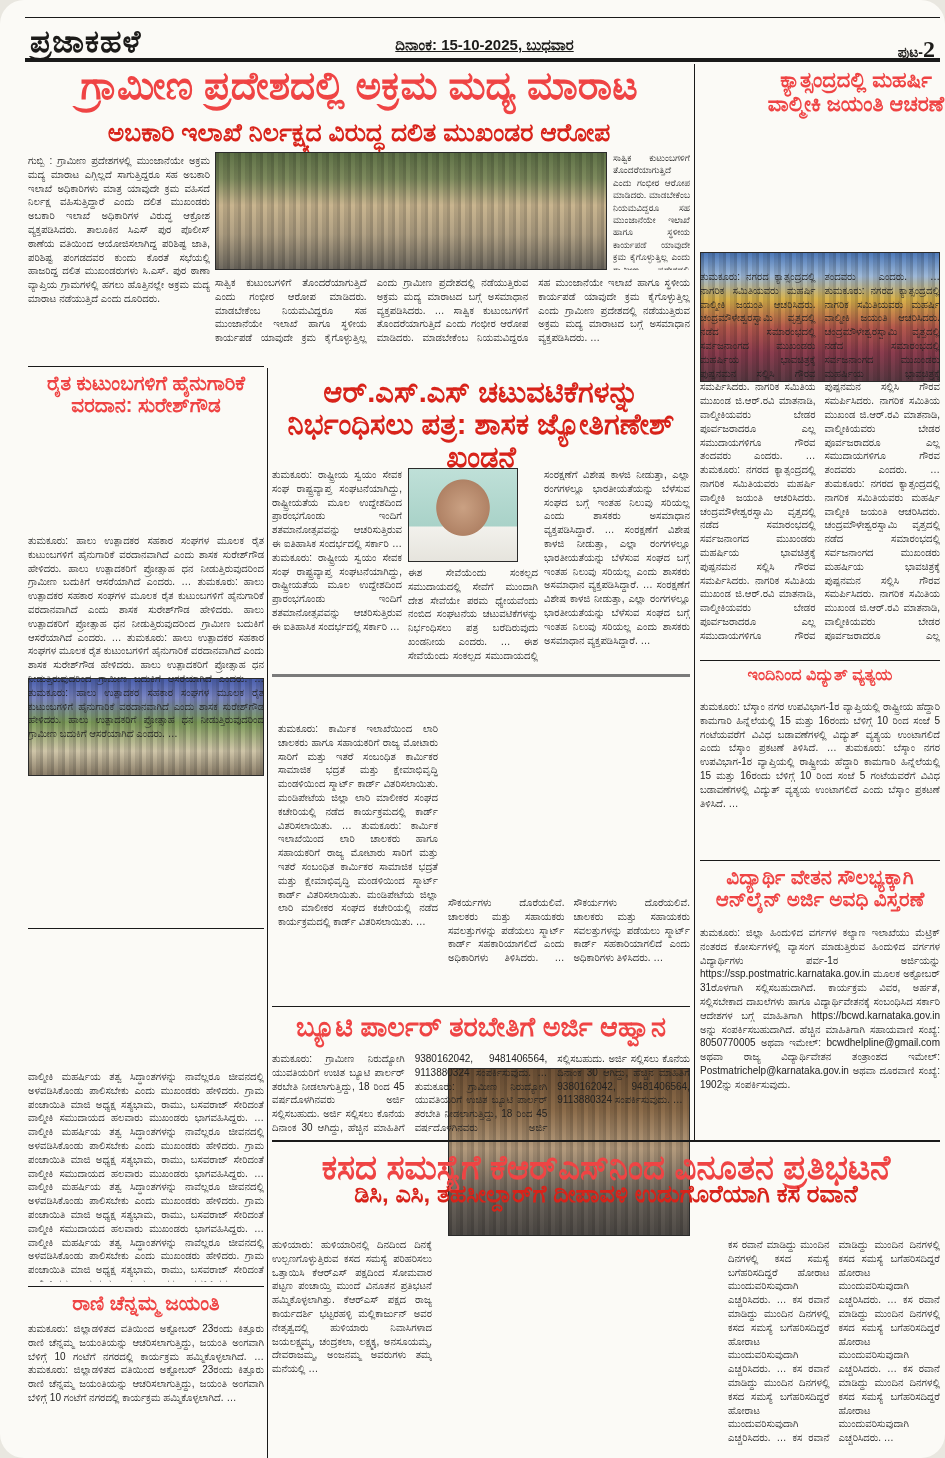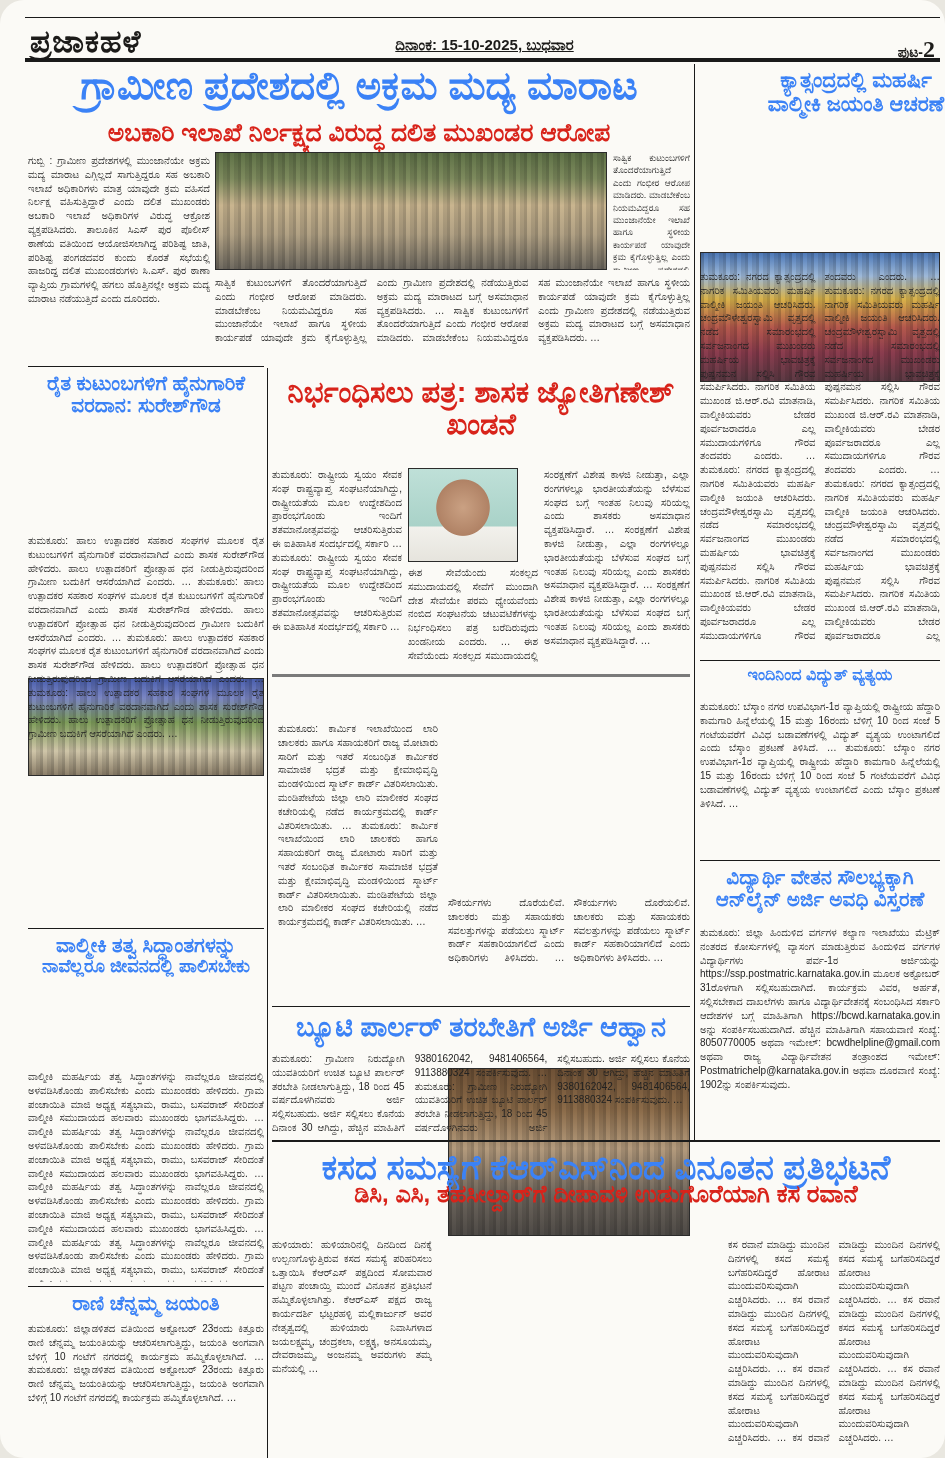--- a/index.html
+++ b/index.html
@@ -8,21 +8,21 @@
   .abs{position:absolute;}
   .rule-h{position:absolute;background:#1a1a1a;height:2px;}
   .rule-h.thin{height:1px;}
   .rule-h.thick{height:4px;}
   .rule-h.gray{height:3px;background:#7a7a7a;}
   .rule-v{position:absolute;background:#1a1a1a;width:1px;}
   .paper-name{font-family:"Liberation Serif","DejaVu Serif",serif;font-weight:800;font-size:31px;letter-spacing:1px;}
   .dateline{font-weight:700;font-size:15px;}
   .pagenum{font-weight:700;font-size:14px;}
   .pagenum .big{font-family:"Liberation Serif","DejaVu Serif",serif;font-size:24px;font-weight:800;}
-  .headline{font-weight:800;color:#3b82f6;text-align:center;line-height:1.12;}
+  .headline{font-weight:800;color:#ef4444;text-align:center;line-height:1.12;}
   .headline.red, .subhead{color:#d8231a;}
   .subhead{font-weight:800;text-align:center;line-height:1.15;}
   .body-text{font-size:10px;line-height:1.38;text-align:justify;overflow:hidden;color:#222;}
   .body-text.small{font-size:9px;}
   .cols2{column-count:2;column-gap:9px;}
   .cols3{column-count:3;column-gap:10px;}
   .photo{border:1px solid #2b2b2b;box-sizing:border-box;}
   .speck{position:relative;}
   .speck::after{content:"";position:absolute;inset:0;
       background:repeating-linear-gradient(90deg,rgba(0,0,0,.18) 0 3px,rgba(255,255,255,.08) 3px 7px,rgba(0,0,0,.10) 7px 11px);
@@ -58,20 +58,21 @@
 
   <div class="rule-h thin" style="left:28px;top:366px;width:236px;"></div>
   <div class="abs headline" style="left:28px;top:372px;width:236px;font-size:20px;">
     <div>ರೈತ ಕುಟುಂಬಗಳಿಗೆ ಹೈನುಗಾರಿಕೆ</div>
     <div>ವರದಾನ: ಸುರೇಶ್‌ಗೌಡ</div>
   </div>
   <div class="abs photo speck" style="left:28px;top:430px;width:236px;height:98px;background:linear-gradient(180deg,#4a5fae 0%,#7b86c2 20%,#7d9c5a 45%,#cfc5a8 75%,#8c7f6a 100%);"></div>
   <div class="abs body-text" style="left:28px;top:534px;width:236px;height:390px;">ತುಮಕೂರು: ಹಾಲು ಉತ್ಪಾದಕರ ಸಹಕಾರ ಸಂಘಗಳ ಮೂಲಕ ರೈತ ಕುಟುಂಬಗಳಿಗೆ ಹೈನುಗಾರಿಕೆ ವರದಾನವಾಗಿದೆ ಎಂದು ಶಾಸಕ ಸುರೇಶ್‌ಗೌಡ ಹೇಳಿದರು. ಹಾಲು ಉತ್ಪಾದಕರಿಗೆ ಪ್ರೋತ್ಸಾಹ ಧನ ನೀಡುತ್ತಿರುವುದರಿಂದ ಗ್ರಾಮೀಣ ಬದುಕಿಗೆ ಆಸರೆಯಾಗಿದೆ ಎಂದರು. … ತುಮಕೂರು: ಹಾಲು ಉತ್ಪಾದಕರ ಸಹಕಾರ ಸಂಘಗಳ ಮೂಲಕ ರೈತ ಕುಟುಂಬಗಳಿಗೆ ಹೈನುಗಾರಿಕೆ ವರದಾನವಾಗಿದೆ ಎಂದು ಶಾಸಕ ಸುರೇಶ್‌ಗೌಡ ಹೇಳಿದರು. ಹಾಲು ಉತ್ಪಾದಕರಿಗೆ ಪ್ರೋತ್ಸಾಹ ಧನ ನೀಡುತ್ತಿರುವುದರಿಂದ ಗ್ರಾಮೀಣ ಬದುಕಿಗೆ ಆಸರೆಯಾಗಿದೆ ಎಂದರು. … ತುಮಕೂರು: ಹಾಲು ಉತ್ಪಾದಕರ ಸಹಕಾರ ಸಂಘಗಳ ಮೂಲಕ ರೈತ ಕುಟುಂಬಗಳಿಗೆ ಹೈನುಗಾರಿಕೆ ವರದಾನವಾಗಿದೆ ಎಂದು ಶಾಸಕ ಸುರೇಶ್‌ಗೌಡ ಹೇಳಿದರು. ಹಾಲು ಉತ್ಪಾದಕರಿಗೆ ಪ್ರೋತ್ಸಾಹ ಧನ ನೀಡುತ್ತಿರುವುದರಿಂದ ಗ್ರಾಮೀಣ ಬದುಕಿಗೆ ಆಸರೆಯಾಗಿದೆ ಎಂದರು. … ತುಮಕೂರು: ಹಾಲು ಉತ್ಪಾದಕರ ಸಹಕಾರ ಸಂಘಗಳ ಮೂಲಕ ರೈತ ಕುಟುಂಬಗಳಿಗೆ ಹೈನುಗಾರಿಕೆ ವರದಾನವಾಗಿದೆ ಎಂದು ಶಾಸಕ ಸುರೇಶ್‌ಗೌಡ ಹೇಳಿದರು. ಹಾಲು ಉತ್ಪಾದಕರಿಗೆ ಪ್ರೋತ್ಸಾಹ ಧನ ನೀಡುತ್ತಿರುವುದರಿಂದ ಗ್ರಾಮೀಣ ಬದುಕಿಗೆ ಆಸರೆಯಾಗಿದೆ ಎಂದರು. …</div>
 
   <div class="abs headline red" style="left:272px;top:376px;width:418px;font-size:29px;">
+    <div>ಆರ್.ಎಸ್.ಎಸ್ ಚಟುವಟಿಕೆಗಳನ್ನು</div>
     <div>ನಿರ್ಭಂಧಿಸಲು ಪತ್ರ: ಶಾಸಕ ಜ್ಯೋತಿಗಣೇಶ್ ಖಂಡನೆ</div>
   </div>
   <div class="abs body-text" style="left:272px;top:468px;width:130px;height:198px;">ತುಮಕೂರು: ರಾಷ್ಟ್ರೀಯ ಸ್ವಯಂ ಸೇವಕ ಸಂಘ ರಾಷ್ಟ್ರವ್ಯಾಪ್ತ ಸಂಘಟನೆಯಾಗಿದ್ದು, ರಾಷ್ಟ್ರೀಯತೆಯ ಮೂಲ ಉದ್ದೇಶದಿಂದ ಪ್ರಾರಂಭಗೊಂಡು ಇಂದಿಗೆ ಶತಮಾನೋತ್ಸವವನ್ನು ಆಚರಿಸುತ್ತಿರುವ ಈ ಐತಿಹಾಸಿಕ ಸಂದರ್ಭದಲ್ಲಿ ಸರ್ಕಾರಿ … ತುಮಕೂರು: ರಾಷ್ಟ್ರೀಯ ಸ್ವಯಂ ಸೇವಕ ಸಂಘ ರಾಷ್ಟ್ರವ್ಯಾಪ್ತ ಸಂಘಟನೆಯಾಗಿದ್ದು, ರಾಷ್ಟ್ರೀಯತೆಯ ಮೂಲ ಉದ್ದೇಶದಿಂದ ಪ್ರಾರಂಭಗೊಂಡು ಇಂದಿಗೆ ಶತಮಾನೋತ್ಸವವನ್ನು ಆಚರಿಸುತ್ತಿರುವ ಈ ಐತಿಹಾಸಿಕ ಸಂದರ್ಭದಲ್ಲಿ ಸರ್ಕಾರಿ …</div>
   <div class="abs photo" style="left:408px;top:468px;width:110px;height:94px;background:radial-gradient(ellipse 42% 52% at 50% 42%,#caa183 0%,#b08265 58%,rgba(0,0,0,0) 60%),linear-gradient(180deg,#bfe0d8 0%,#a9d2c8 62%,#f2f1ec 63%,#e6e4dd 100%);"></div>
   <div class="abs body-text" style="left:408px;top:566px;width:130px;height:100px;">ಈಶ ಸೇವೆಯೆಂದು ಸಂಕಲ್ಪದ ಸಮುದಾಯದಲ್ಲಿ ಸೇವೆಗೆ ಮುಂದಾಗಿ ದೇಶ ಸೇವೆಯೇ ಪರಮ ಧ್ಯೇಯವೆಂದು ನಂಬಿದ ಸಂಘಟನೆಯ ಚಟುವಟಿಕೆಗಳನ್ನು ನಿರ್ಭಂಧಿಸಲು ಪತ್ರ ಬರೆದಿರುವುದು ಖಂಡನೀಯ ಎಂದರು. … ಈಶ ಸೇವೆಯೆಂದು ಸಂಕಲ್ಪದ ಸಮುದಾಯದಲ್ಲಿ ಸೇವೆಗೆ ಮುಂದಾಗಿ ದೇಶ ಸೇವೆಯೇ ಪರಮ ಧ್ಯೇಯವೆಂದು ನಂಬಿದ ಸಂಘಟನೆಯ ಚಟುವಟಿಕೆಗಳನ್ನು ನಿರ್ಭಂಧಿಸಲು ಪತ್ರ ಬರೆದಿರುವುದು ಖಂಡನೀಯ ಎಂದರು. …</div>
   <div class="abs body-text" style="left:544px;top:468px;width:146px;height:198px;">ಸಂರಕ್ಷಣೆಗೆ ವಿಶೇಷ ಕಾಳಜಿ ನೀಡುತ್ತಾ, ಎಲ್ಲಾ ರಂಗಗಳಲ್ಲೂ ಭಾರತೀಯತೆಯನ್ನು ಬೆಳೆಸುವ ಸಂಘದ ಬಗ್ಗೆ ಇಂತಹ ನಿಲುವು ಸರಿಯಲ್ಲ ಎಂದು ಶಾಸಕರು ಅಸಮಾಧಾನ ವ್ಯಕ್ತಪಡಿಸಿದ್ದಾರೆ. … ಸಂರಕ್ಷಣೆಗೆ ವಿಶೇಷ ಕಾಳಜಿ ನೀಡುತ್ತಾ, ಎಲ್ಲಾ ರಂಗಗಳಲ್ಲೂ ಭಾರತೀಯತೆಯನ್ನು ಬೆಳೆಸುವ ಸಂಘದ ಬಗ್ಗೆ ಇಂತಹ ನಿಲುವು ಸರಿಯಲ್ಲ ಎಂದು ಶಾಸಕರು ಅಸಮಾಧಾನ ವ್ಯಕ್ತಪಡಿಸಿದ್ದಾರೆ. … ಸಂರಕ್ಷಣೆಗೆ ವಿಶೇಷ ಕಾಳಜಿ ನೀಡುತ್ತಾ, ಎಲ್ಲಾ ರಂಗಗಳಲ್ಲೂ ಭಾರತೀಯತೆಯನ್ನು ಬೆಳೆಸುವ ಸಂಘದ ಬಗ್ಗೆ ಇಂತಹ ನಿಲುವು ಸರಿಯಲ್ಲ ಎಂದು ಶಾಸಕರು ಅಸಮಾಧಾನ ವ್ಯಕ್ತಪಡಿಸಿದ್ದಾರೆ. …</div>
 
   <div class="rule-h gray" style="left:272px;top:674px;width:418px;"></div>
   <div class="abs body-text" style="left:278px;top:722px;width:160px;height:278px;">ತುಮಕೂರು: ಕಾರ್ಮಿಕ ಇಲಾಖೆಯಿಂದ ಲಾರಿ ಚಾಲಕರು ಹಾಗೂ ಸಹಾಯಕರಿಗೆ ರಾಜ್ಯ ಮೋಟಾರು ಸಾರಿಗೆ ಮತ್ತು ಇತರೆ ಸಂಬಂಧಿತ ಕಾರ್ಮಿಕರ ಸಾಮಾಜಿಕ ಭದ್ರತೆ ಮತ್ತು ಕ್ಷೇಮಾಭಿವೃದ್ಧಿ ಮಂಡಳಿಯಿಂದ ಸ್ಮಾರ್ಟ್ ಕಾರ್ಡ್ ವಿತರಿಸಲಾಯಿತು. ಮಂಡಿಪೇಟೆಯ ಜಿಲ್ಲಾ ಲಾರಿ ಮಾಲೀಕರ ಸಂಘದ ಕಚೇರಿಯಲ್ಲಿ ನಡೆದ ಕಾರ್ಯಕ್ರಮದಲ್ಲಿ ಕಾರ್ಡ್ ವಿತರಿಸಲಾಯಿತು. … ತುಮಕೂರು: ಕಾರ್ಮಿಕ ಇಲಾಖೆಯಿಂದ ಲಾರಿ ಚಾಲಕರು ಹಾಗೂ ಸಹಾಯಕರಿಗೆ ರಾಜ್ಯ ಮೋಟಾರು ಸಾರಿಗೆ ಮತ್ತು ಇತರೆ ಸಂಬಂಧಿತ ಕಾರ್ಮಿಕರ ಸಾಮಾಜಿಕ ಭದ್ರತೆ ಮತ್ತು ಕ್ಷೇಮಾಭಿವೃದ್ಧಿ ಮಂಡಳಿಯಿಂದ ಸ್ಮಾರ್ಟ್ ಕಾರ್ಡ್ ವಿತರಿಸಲಾಯಿತು. ಮಂಡಿಪೇಟೆಯ ಜಿಲ್ಲಾ ಲಾರಿ ಮಾಲೀಕರ ಸಂಘದ ಕಚೇರಿಯಲ್ಲಿ ನಡೆದ ಕಾರ್ಯಕ್ರಮದಲ್ಲಿ ಕಾರ್ಡ್ ವಿತರಿಸಲಾಯಿತು. …</div>
   <div class="abs photo speck" style="left:448px;top:722px;width:242px;height:168px;background:linear-gradient(180deg,#6e5136 0%,#8a6a48 24%,#b39a7c 48%,#6d655c 76%,#4e4a46 100%);"></div>
@@ -82,24 +83,20 @@
   <div class="abs body-text" style="left:700px;top:700px;width:240px;height:156px;">ತುಮಕೂರು: ಬೆಸ್ಕಾಂ ನಗರ ಉಪವಿಭಾಗ-1ರ ವ್ಯಾಪ್ತಿಯಲ್ಲಿ ರಾಷ್ಟ್ರೀಯ ಹೆದ್ದಾರಿ ಕಾಮಗಾರಿ ಹಿನ್ನೆಲೆಯಲ್ಲಿ 15 ಮತ್ತು 16ರಂದು ಬೆಳಿಗ್ಗೆ 10 ರಿಂದ ಸಂಜೆ 5 ಗಂಟೆಯವರೆಗೆ ವಿವಿಧ ಬಡಾವಣೆಗಳಲ್ಲಿ ವಿದ್ಯುತ್ ವ್ಯತ್ಯಯ ಉಂಟಾಗಲಿದೆ ಎಂದು ಬೆಸ್ಕಾಂ ಪ್ರಕಟಣೆ ತಿಳಿಸಿದೆ. … ತುಮಕೂರು: ಬೆಸ್ಕಾಂ ನಗರ ಉಪವಿಭಾಗ-1ರ ವ್ಯಾಪ್ತಿಯಲ್ಲಿ ರಾಷ್ಟ್ರೀಯ ಹೆದ್ದಾರಿ ಕಾಮಗಾರಿ ಹಿನ್ನೆಲೆಯಲ್ಲಿ 15 ಮತ್ತು 16ರಂದು ಬೆಳಿಗ್ಗೆ 10 ರಿಂದ ಸಂಜೆ 5 ಗಂಟೆಯವರೆಗೆ ವಿವಿಧ ಬಡಾವಣೆಗಳಲ್ಲಿ ವಿದ್ಯುತ್ ವ್ಯತ್ಯಯ ಉಂಟಾಗಲಿದೆ ಎಂದು ಬೆಸ್ಕಾಂ ಪ್ರಕಟಣೆ ತಿಳಿಸಿದೆ. …</div>
 
   <div class="rule-h thin" style="left:700px;top:860px;width:240px;"></div>
   <div class="abs headline" style="left:700px;top:866px;width:240px;font-size:20px;">
     <div>ವಿದ್ಯಾರ್ಥಿ ವೇತನ ಸೌಲಭ್ಯಕ್ಕಾಗಿ</div>
     <div>ಆನ್‌ಲೈನ್ ಅರ್ಜಿ ಅವಧಿ ವಿಸ್ತರಣೆ</div>
   </div>
   <div class="abs body-text" style="left:700px;top:926px;width:240px;height:210px;">ತುಮಕೂರು: ಜಿಲ್ಲಾ ಹಿಂದುಳಿದ ವರ್ಗಗಳ ಕಲ್ಯಾಣ ಇಲಾಖೆಯು ಮೆಟ್ರಿಕ್ ನಂತರದ ಕೋರ್ಸುಗಳಲ್ಲಿ ವ್ಯಾಸಂಗ ಮಾಡುತ್ತಿರುವ ಹಿಂದುಳಿದ ವರ್ಗಗಳ ವಿದ್ಯಾರ್ಥಿಗಳು ಪರ್ವ-1ರ ಅರ್ಜಿಯನ್ನು https://ssp.postmatric.karnataka.gov.in ಮೂಲಕ ಅಕ್ಟೋಬರ್ 31ರೊಳಗಾಗಿ ಸಲ್ಲಿಸಬಹುದಾಗಿದೆ. ಕಾರ್ಯಕ್ರಮ ವಿವರ, ಅರ್ಹತೆ, ಸಲ್ಲಿಸಬೇಕಾದ ದಾಖಲೆಗಳು ಹಾಗೂ ವಿದ್ಯಾರ್ಥಿವೇತನಕ್ಕೆ ಸಂಬಂಧಿಸಿದ ಸರ್ಕಾರಿ ಆದೇಶಗಳ ಬಗ್ಗೆ ಮಾಹಿತಿಗಾಗಿ https://bcwd.karnataka.gov.in ಅನ್ನು ಸಂಪರ್ಕಿಸಬಹುದಾಗಿದೆ. ಹೆಚ್ಚಿನ ಮಾಹಿತಿಗಾಗಿ ಸಹಾಯವಾಣಿ ಸಂಖ್ಯೆ: 8050770005 ಅಥವಾ ಇಮೇಲ್: bcwdhelpline@gmail.com ಅಥವಾ ರಾಜ್ಯ ವಿದ್ಯಾರ್ಥಿವೇತನ ತಂತ್ರಾಂಶದ ಇಮೇಲ್: Postmatrichelp@karnataka.gov.in ಅಥವಾ ದೂರವಾಣಿ ಸಂಖ್ಯೆ: 1902ನ್ನು ಸಂಪರ್ಕಿಸುವುದು.</div>
 
   <div class="rule-h thin" style="left:28px;top:928px;width:236px;"></div>
-  <div class="abs headline" style="left:28px;top:934px;width:236px;font-size:20px;">
-    <div>ವಾಲ್ಮೀಕಿ ತತ್ವ ಸಿದ್ಧಾಂತಗಳನ್ನು</div>
-    <div style="font-size:18px;">ನಾವೆಲ್ಲರೂ ಜೀವನದಲ್ಲಿ ಪಾಲಿಸಬೇಕು</div>
-  </div>
 
   <div class="abs body-text" style="left:28px;top:1070px;width:236px;height:212px;">ವಾಲ್ಮೀಕಿ ಮಹರ್ಷಿಯ ತತ್ವ ಸಿದ್ಧಾಂತಗಳನ್ನು ನಾವೆಲ್ಲರೂ ಜೀವನದಲ್ಲಿ ಅಳವಡಿಸಿಕೊಂಡು ಪಾಲಿಸಬೇಕು ಎಂದು ಮುಖಂಡರು ಹೇಳಿದರು. ಗ್ರಾಮ ಪಂಚಾಯಿತಿ ಮಾಜಿ ಅಧ್ಯಕ್ಷ ಸತ್ಯಭಾಮ, ರಾಮು, ಬಸವರಾಜ್ ಸೇರಿದಂತೆ ವಾಲ್ಮೀಕಿ ಸಮುದಾಯದ ಹಲವಾರು ಮುಖಂಡರು ಭಾಗವಹಿಸಿದ್ದರು. … ವಾಲ್ಮೀಕಿ ಮಹರ್ಷಿಯ ತತ್ವ ಸಿದ್ಧಾಂತಗಳನ್ನು ನಾವೆಲ್ಲರೂ ಜೀವನದಲ್ಲಿ ಅಳವಡಿಸಿಕೊಂಡು ಪಾಲಿಸಬೇಕು ಎಂದು ಮುಖಂಡರು ಹೇಳಿದರು. ಗ್ರಾಮ ಪಂಚಾಯಿತಿ ಮಾಜಿ ಅಧ್ಯಕ್ಷ ಸತ್ಯಭಾಮ, ರಾಮು, ಬಸವರಾಜ್ ಸೇರಿದಂತೆ ವಾಲ್ಮೀಕಿ ಸಮುದಾಯದ ಹಲವಾರು ಮುಖಂಡರು ಭಾಗವಹಿಸಿದ್ದರು. … ವಾಲ್ಮೀಕಿ ಮಹರ್ಷಿಯ ತತ್ವ ಸಿದ್ಧಾಂತಗಳನ್ನು ನಾವೆಲ್ಲರೂ ಜೀವನದಲ್ಲಿ ಅಳವಡಿಸಿಕೊಂಡು ಪಾಲಿಸಬೇಕು ಎಂದು ಮುಖಂಡರು ಹೇಳಿದರು. ಗ್ರಾಮ ಪಂಚಾಯಿತಿ ಮಾಜಿ ಅಧ್ಯಕ್ಷ ಸತ್ಯಭಾಮ, ರಾಮು, ಬಸವರಾಜ್ ಸೇರಿದಂತೆ ವಾಲ್ಮೀಕಿ ಸಮುದಾಯದ ಹಲವಾರು ಮುಖಂಡರು ಭಾಗವಹಿಸಿದ್ದರು. … ವಾಲ್ಮೀಕಿ ಮಹರ್ಷಿಯ ತತ್ವ ಸಿದ್ಧಾಂತಗಳನ್ನು ನಾವೆಲ್ಲರೂ ಜೀವನದಲ್ಲಿ ಅಳವಡಿಸಿಕೊಂಡು ಪಾಲಿಸಬೇಕು ಎಂದು ಮುಖಂಡರು ಹೇಳಿದರು. ಗ್ರಾಮ ಪಂಚಾಯಿತಿ ಮಾಜಿ ಅಧ್ಯಕ್ಷ ಸತ್ಯಭಾಮ, ರಾಮು, ಬಸವರಾಜ್ ಸೇರಿದಂತೆ ವಾಲ್ಮೀಕಿ ಸಮುದಾಯದ ಹಲವಾರು ಮುಖಂಡರು ಭಾಗವಹಿಸಿದ್ದರು. …</div>
 
   <div class="rule-h thin" style="left:272px;top:1006px;width:418px;"></div>
   <div class="abs headline" style="left:272px;top:1012px;width:418px;font-size:27px;">ಬ್ಯೂಟಿ ಪಾರ್ಲರ್ ತರಬೇತಿಗೆ ಅರ್ಜಿ ಆಹ್ವಾನ</div>
   <div class="abs body-text cols3" style="left:272px;top:1052px;width:418px;height:84px;">ತುಮಕೂರು: ಗ್ರಾಮೀಣ ನಿರುದ್ಯೋಗಿ ಯುವತಿಯರಿಗೆ ಉಚಿತ ಬ್ಯೂಟಿ ಪಾರ್ಲರ್ ತರಬೇತಿ ನೀಡಲಾಗುತ್ತಿದ್ದು, 18 ರಿಂದ 45 ವರ್ಷದೊಳಗಿನವರು ಅರ್ಜಿ ಸಲ್ಲಿಸಬಹುದು. ಅರ್ಜಿ ಸಲ್ಲಿಸಲು ಕೊನೆಯ ದಿನಾಂಕ 30 ಆಗಿದ್ದು, ಹೆಚ್ಚಿನ ಮಾಹಿತಿಗೆ 9380162042, 9481406564, 9113880324 ಸಂಪರ್ಕಿಸುವುದು. … ತುಮಕೂರು: ಗ್ರಾಮೀಣ ನಿರುದ್ಯೋಗಿ ಯುವತಿಯರಿಗೆ ಉಚಿತ ಬ್ಯೂಟಿ ಪಾರ್ಲರ್ ತರಬೇತಿ ನೀಡಲಾಗುತ್ತಿದ್ದು, 18 ರಿಂದ 45 ವರ್ಷದೊಳಗಿನವರು ಅರ್ಜಿ ಸಲ್ಲಿಸಬಹುದು. ಅರ್ಜಿ ಸಲ್ಲಿಸಲು ಕೊನೆಯ ದಿನಾಂಕ 30 ಆಗಿದ್ದು, ಹೆಚ್ಚಿನ ಮಾಹಿತಿಗೆ 9380162042, 9481406564, 9113880324 ಸಂಪರ್ಕಿಸುವುದು. …</div>
 
   <div class="rule-h" style="left:272px;top:1140px;width:668px;"></div>
   <div class="abs headline" style="left:272px;top:1148px;width:668px;font-size:34px;">ಕಸದ ಸಮಸ್ಯೆಗೆ ಕೆಆರ್‌ಎಸ್‌ನಿಂದ ವಿನೂತನ ಪ್ರತಿಭಟನೆ</div>
   <div class="abs subhead" style="left:272px;top:1180px;width:668px;font-size:24px;">ಡಿಸಿ, ಎಸಿ, ತಹಸೀಲ್ದಾರ್‌ಗೆ ದೀಪಾವಳಿ ಉಡುಗೊರೆಯಾಗಿ ಕಸ ರವಾನೆ</div>

